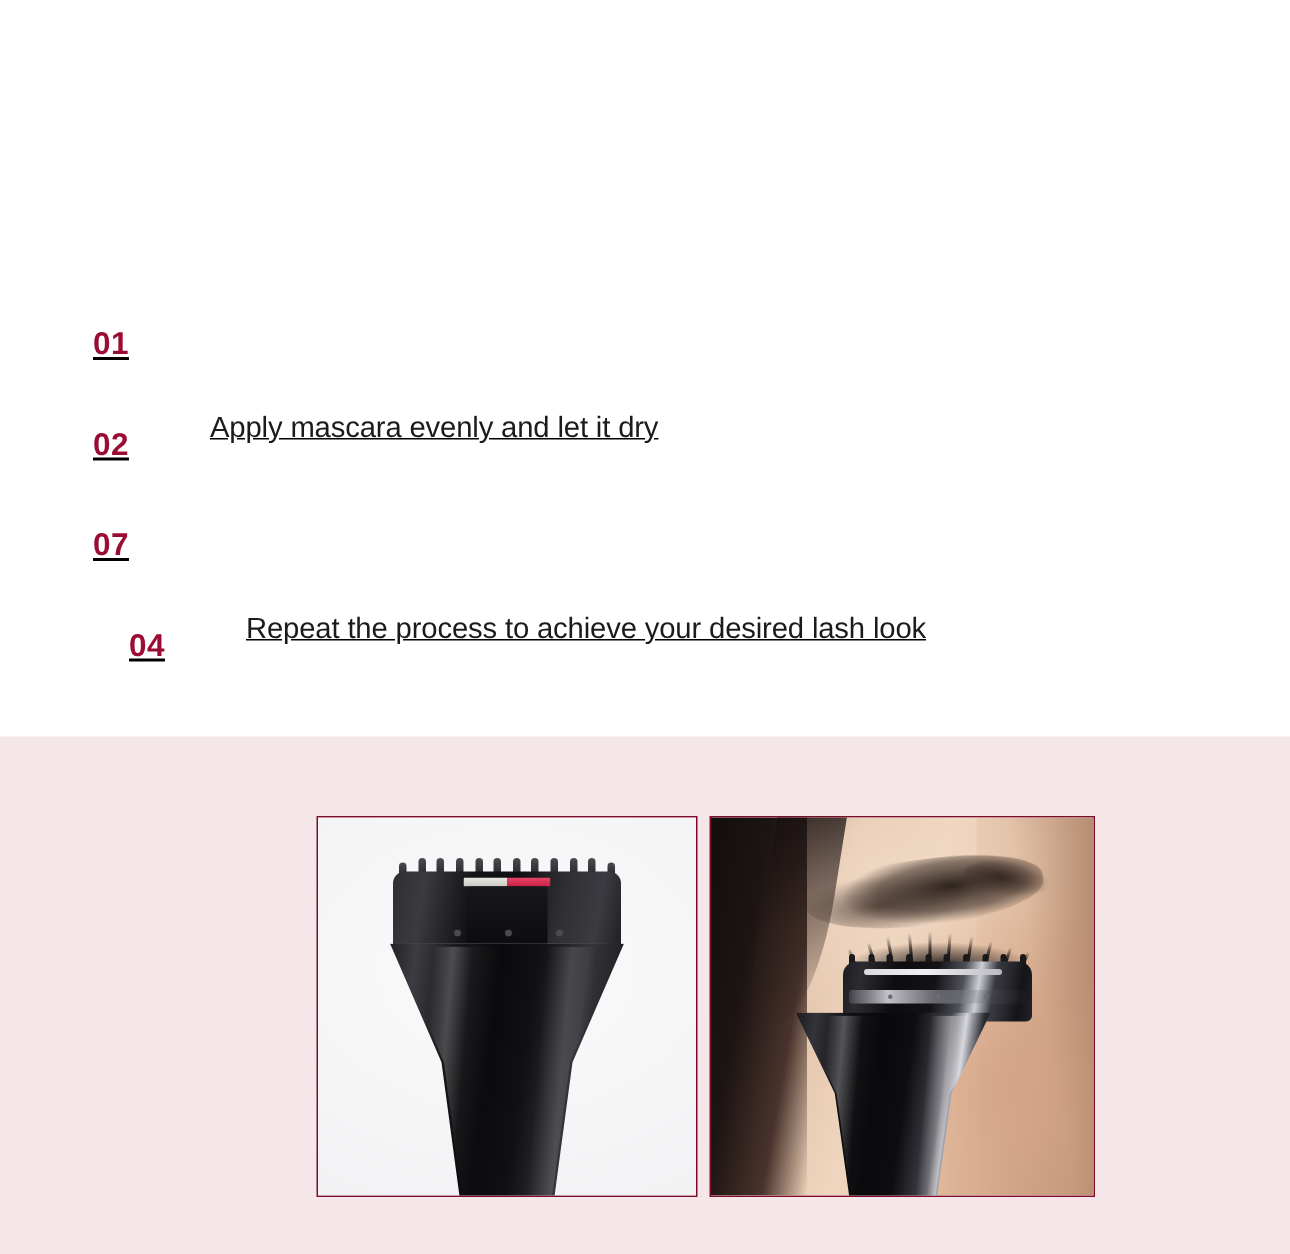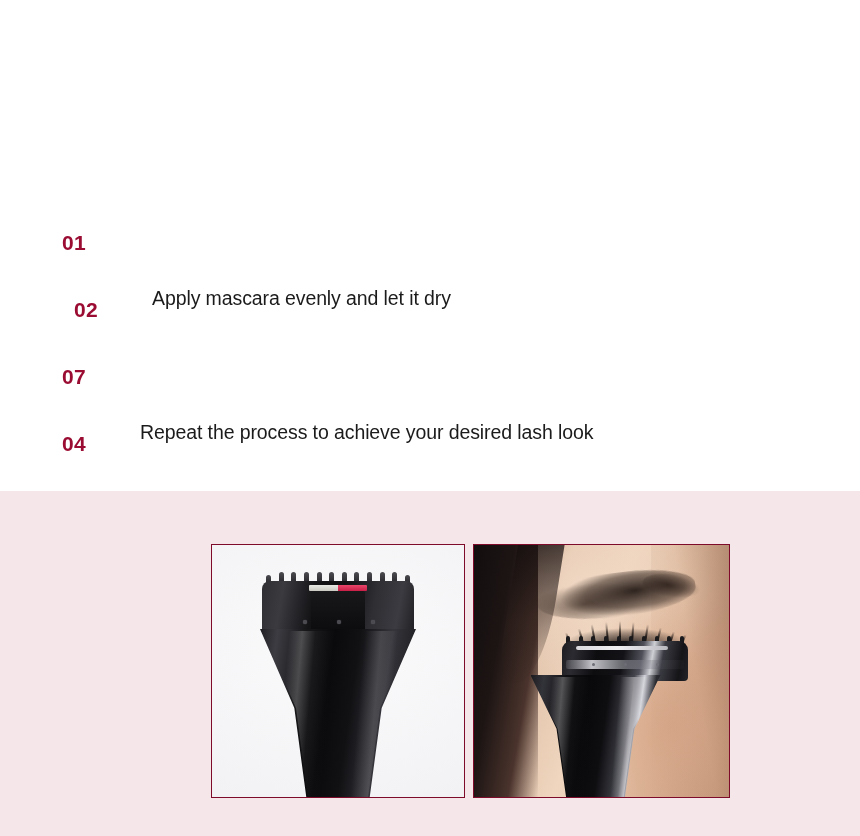--- a/index.html
+++ b/index.html
@@ -33,33 +33,34 @@
     font-weight: bold;
     letter-spacing: -1.2px;
     color: #8e0a2e;
     line-height: 1;
     white-space: nowrap;
   }
 
   #steps-list {
     position: absolute;
     left: 62px;
-    top: 218px;
+    top: 205px;
     width: 780px;
+    text-decoration: underline;
   }
 
   .step-row {
     position: relative;
     display: flex;
     align-items: flex-start;
   }
   .step-row.s1 { margin-top: 0px; }
-  .step-row.s2 { margin-top: 29px; margin-left: 12px; }
+  .step-row.s2 { margin-top: 29px; }
   .step-row.s3 { margin-top: 29px; }
-  .step-row.s4 { margin-top: 29px; }
+  .step-row.s4 { margin-top: 29px; margin-left: 24px; }
 
   .step-number {
     flex: 0 0 auto;
     width: 78px;
     font-size: 21px;
     font-weight: bold;
     color: #9b0c33;
     line-height: 27px;
     letter-spacing: 0.3px;
   }

